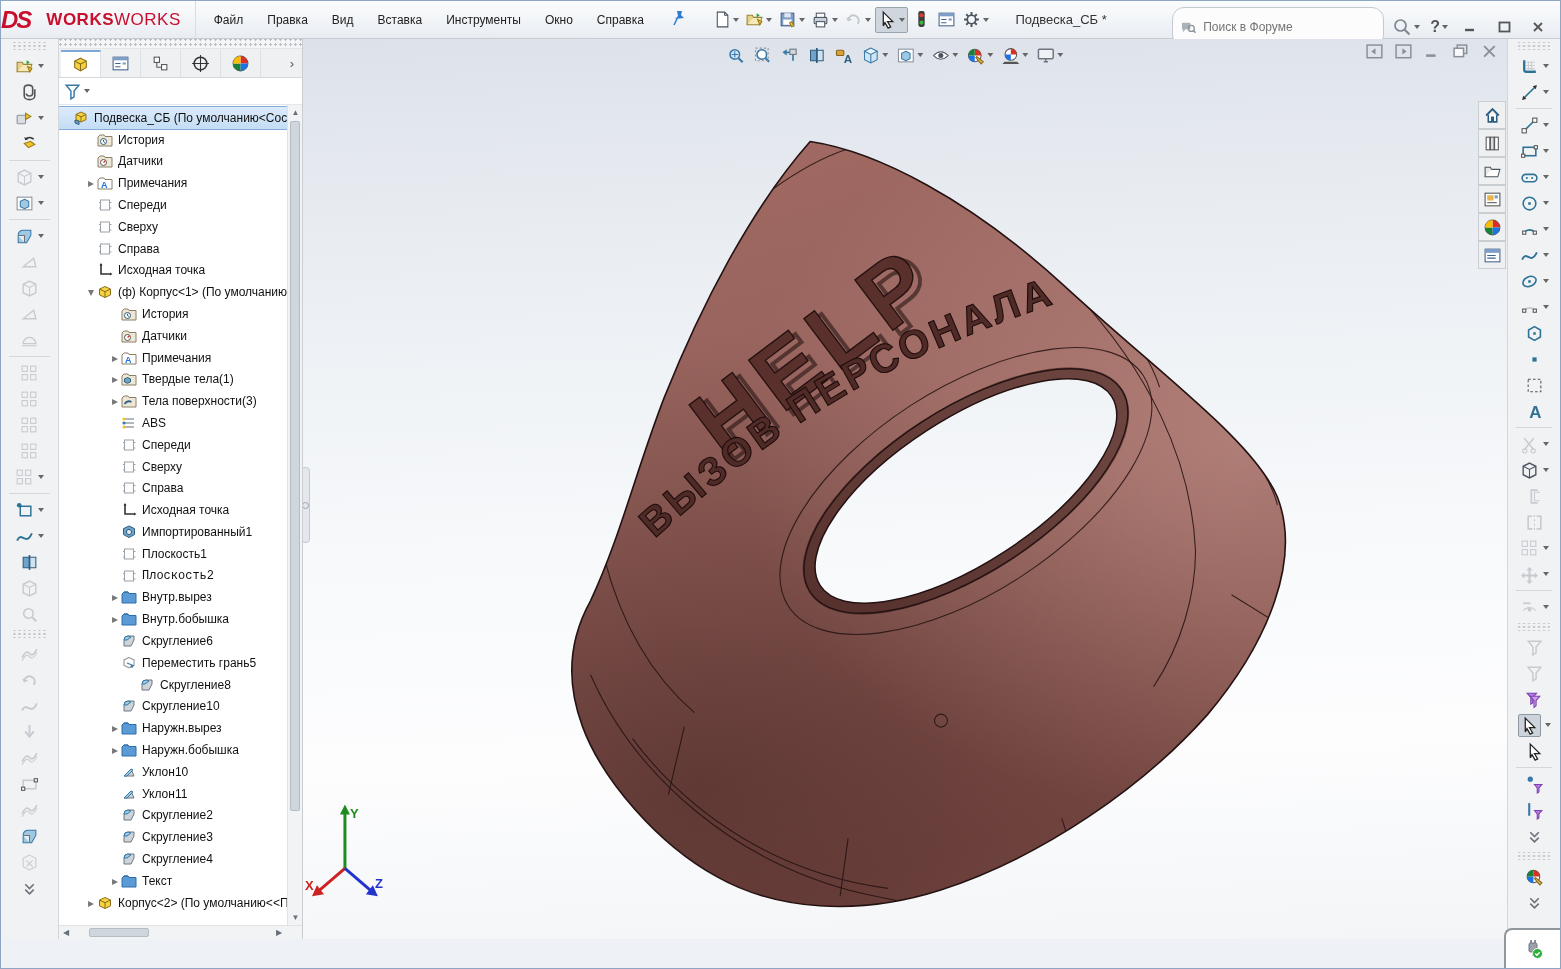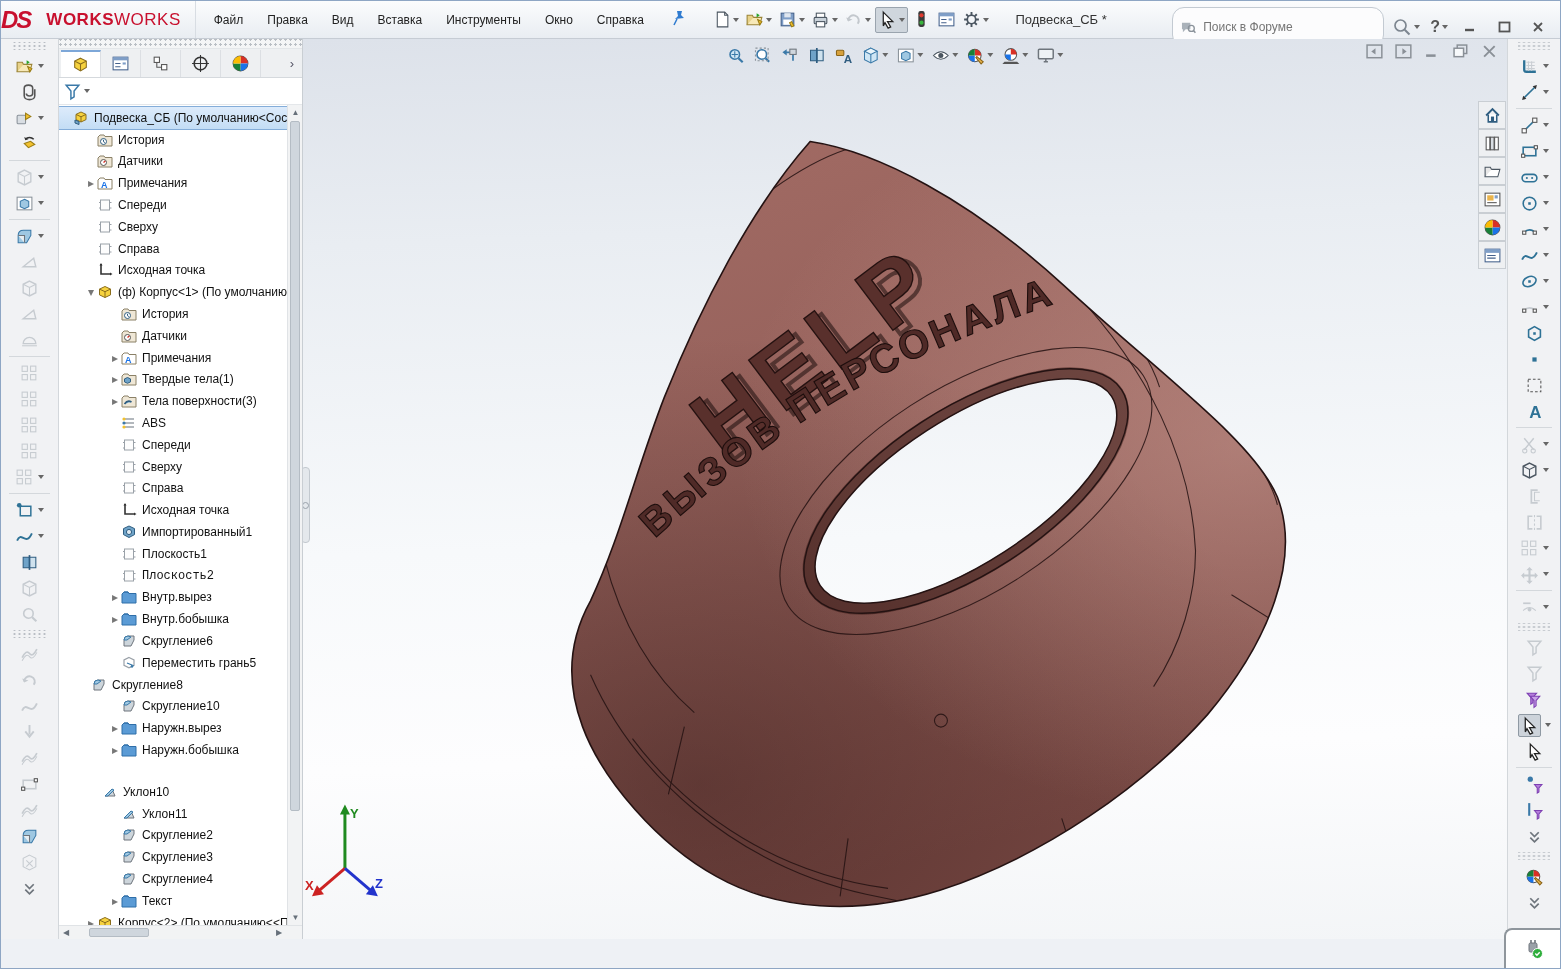--- a/index.html
+++ b/index.html
@@ -813,21 +813,21 @@
               <span class="arr"></span>
               <span class="tico">
                 <svg width="16" height="16" viewBox="0 0 16 16">
                   <path d="M8 2.5l5 2.4v5.5L8 12.8 3 10.4V4.9z" fill="none" stroke="#9aa1a8" stroke-width="1.2"></path>
                   <path d="M6 8l5 2-1 2.5" fill="none" stroke="#3a79a8" stroke-width="1.3"></path>
                   <path d="M11.5 13l1.5-3-3 .5z" fill="#3a79a8"></path>
                 </svg>
               </span>
               <span class="tlabel">Переместить грань5</span>
             </div>
-            <div class="trow" style="padding-left: 20px;">
+            <div class="trow" style="padding-left: 68px;">
               <span class="arr"></span>
               <span class="tico">
                 <svg width="16" height="16" viewBox="0 0 16 16">
                   <path d="M3 7q0-4 4-4h6v4l-3 6H3z" fill="#cdd5db" stroke="#6e757c"></path>
                   <path d="M3 7q0-4 4-4l3 1-4 3H3z" fill="#9fc8e2" stroke="#3a79a8"></path>
                 </svg>
               </span>
               <span class="tlabel">Скругление8</span>
             </div>
             <div class="trow" style="padding-left: 50px;">
@@ -853,21 +853,21 @@
             <div class="trow" style="padding-left: 50px;">
               <span class="arr">▸</span>
               <span class="tico">
                 <svg width="16" height="16" viewBox="0 0 16 16">
                   <path d="M1 5l2-2h4l1 1.5h7V14H1z" fill="#5b9bd5" stroke="#2f6ea8"></path>
                   <path d="M1 5l2-2h4l1 1.5h7" fill="none" stroke="#2f6ea8"></path>
                 </svg>
               </span>
               <span class="tlabel">Наружн.бобышка</span>
             </div>
-            <div class="trow" style="padding-left: 31px; margin-top: 20px;">
+            <div class="trow" style="padding-left: 50px;">
               <span class="arr"></span>
               <span class="tico">
                 <svg width="16" height="16" viewBox="0 0 16 16">
                   <path d="M3 12l7-7 3 7z" fill="#cdd5db" stroke="#6e757c"></path>
                   <path d="M3 12l7-7 2 1-6 6z" fill="#9fc8e2" stroke="#3a79a8"></path>
                 </svg>
               </span>
               <span class="tlabel">Уклон10</span>
             </div>
             <div class="trow" style="padding-left: 50px;">

